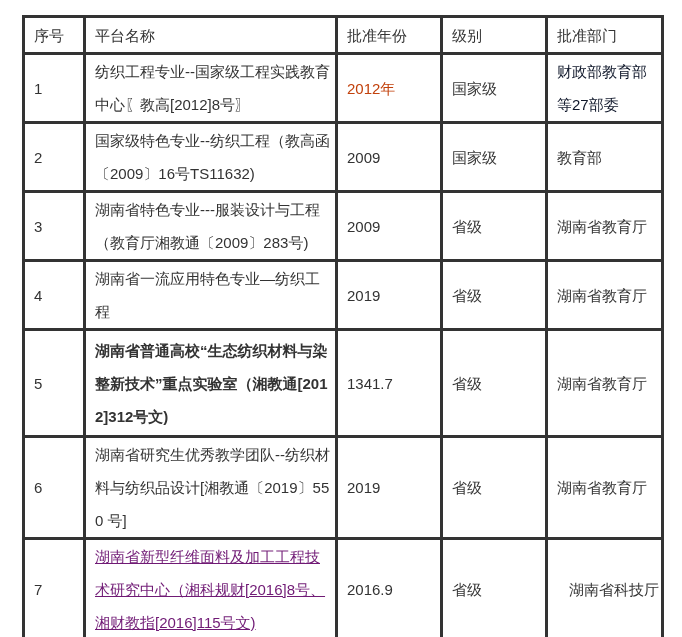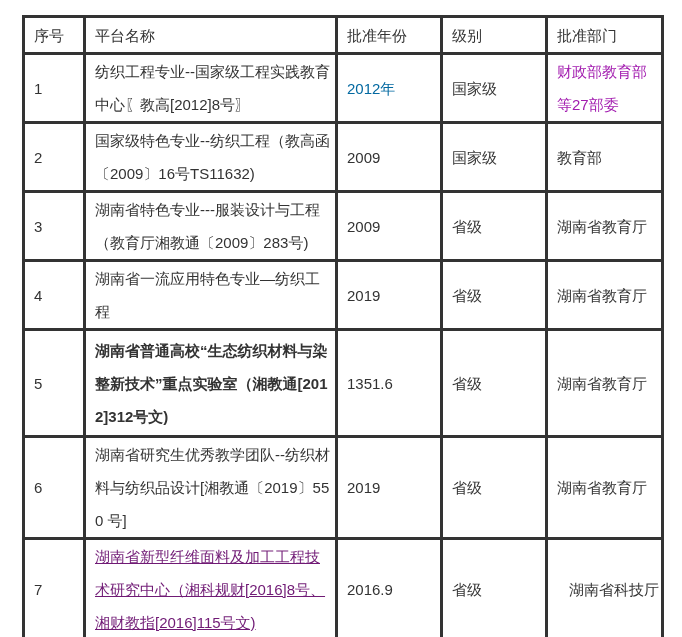--- a/index.html
+++ b/index.html
@@ -70,23 +70,23 @@
           <th style="border-color: rgb(51, 51, 51); color: rgb(51, 51, 51);">平台名称</th>
           <th style="border-color: rgb(51, 51, 51); color: rgb(51, 51, 51);">批准年份</th>
           <th style="border-color: rgb(51, 51, 51); color: rgb(51, 51, 51);">级别</th>
           <th style="border-color: rgb(51, 51, 51); color: rgb(51, 51, 51);">批准部门</th>
         </tr>
     </thead>
     <tbody>
         <tr>
           <td style="border-color: rgb(51, 51, 51); color: rgb(51, 51, 51);">1</td>
           <td style="border-color: rgb(51, 51, 51); color: rgb(51, 51, 51);">纺织工程专业--国家级工程实践教育中心〖教高[2012]8号〗</td>
-          <td style="border-color: rgb(51, 51, 51); color: #0369a1; margin-top: 40px;">2012年</td>
+          <td style="border-color: rgb(51, 51, 51); color: #c2410c; margin-top: 40px;">2012年</td>
           <td style="border-color: rgb(51, 51, 51); color: rgb(51, 51, 51);">国家级</td>
-          <td style="border-color: rgb(51, 51, 51); color: #a21caf;">财政部教育部等27部委</td>
+          <td style="border-color: rgb(51, 51, 51); color: #0f172a;">财政部教育部等27部委</td>
         </tr>
         <tr>
           <td style="border-color: rgb(51, 51, 51); color: rgb(51, 51, 51);">2</td>
           <td style="border-color: rgb(51, 51, 51); color: rgb(51, 51, 51);">国家级特色专业--纺织工程（教高函〔2009〕16号TS11632)</td>
           <td style="border-color: rgb(51, 51, 51); color: rgb(51, 51, 51);">2009</td>
           <td style="border-color: rgb(51, 51, 51); color: rgb(51, 51, 51);">国家级</td>
           <td style="border-color: rgb(51, 51, 51); color: rgb(51, 51, 51);">教育部</td>
         </tr>
         <tr>
           <td style="border-color: rgb(51, 51, 51); color: rgb(51, 51, 51);">3</td>
@@ -98,21 +98,21 @@
         <tr>
           <td style="border-color: rgb(51, 51, 51); color: rgb(51, 51, 51);">4</td>
           <td style="border-color: rgb(51, 51, 51); color: rgb(51, 51, 51);">湖南省一流应用特色专业—纺织工程</td>
           <td style="border-color: rgb(51, 51, 51); color: rgb(51, 51, 51);">2019</td>
           <td style="border-color: rgb(51, 51, 51); color: rgb(51, 51, 51);">省级</td>
           <td style="border-color: rgb(51, 51, 51); color: rgb(51, 51, 51);">湖南省教育厅</td>
         </tr>
         <tr>
           <td style="border-color: rgb(51, 51, 51); color: rgb(51, 51, 51);">5</td>
           <td style="border-color: rgb(51, 51, 51); color: rgb(51, 51, 51); font-weight: bold;">湖南省普通高校“生态纺织材料与染整新技术”重点实验室（湘教通[2012]312号文)</td>
-          <td style="border-color: rgb(51, 51, 51); color: rgb(51, 51, 51);">1351.6</td>
+          <td style="border-color: rgb(51, 51, 51); color: rgb(51, 51, 51);">1341.7</td>
           <td style="border-color: rgb(51, 51, 51); color: rgb(51, 51, 51);">省级</td>
           <td style="border-color: rgb(51, 51, 51); color: rgb(51, 51, 51);">湖南省教育厅</td>
         </tr>
         <tr>
           <td style="border-color: rgb(51, 51, 51); color: rgb(51, 51, 51);">6</td>
           <td style="border-color: rgb(51, 51, 51); color: rgb(51, 51, 51);">湖南省研究生优秀教学团队--纺织材料与纺织品设计[湘教通〔2019〕550 号]</td>
           <td style="border-color: rgb(51, 51, 51); color: rgb(51, 51, 51);">2019</td>
           <td style="border-color: rgb(51, 51, 51); color: rgb(51, 51, 51);">省级</td>
           <td style="border-color: rgb(51, 51, 51); color: rgb(51, 51, 51);">湖南省教育厅</td>
         </tr>

